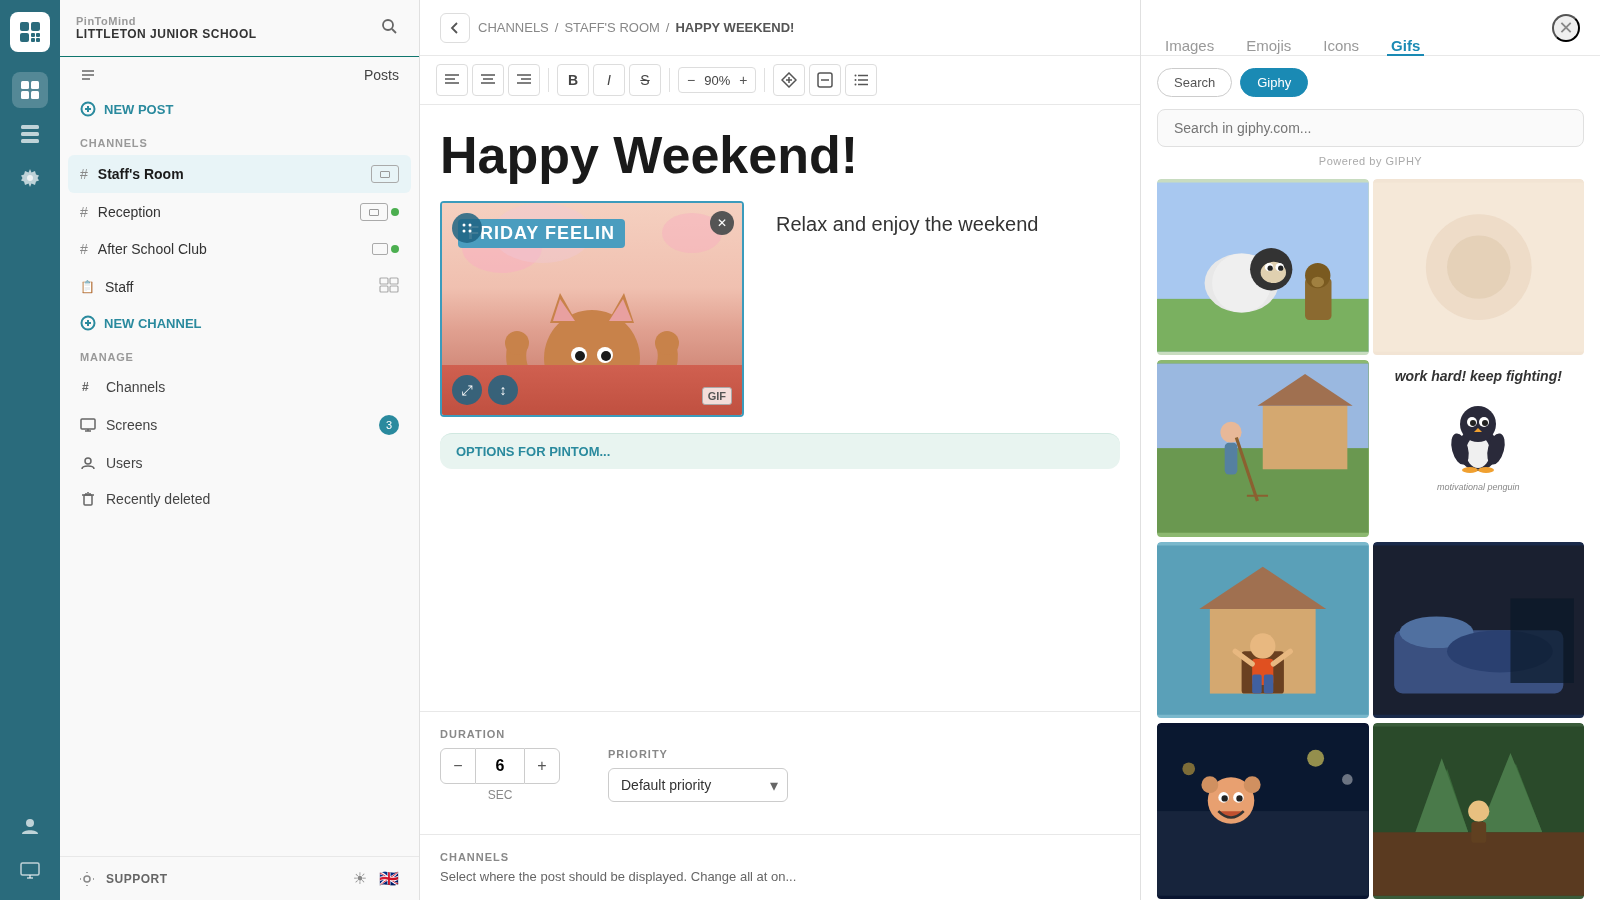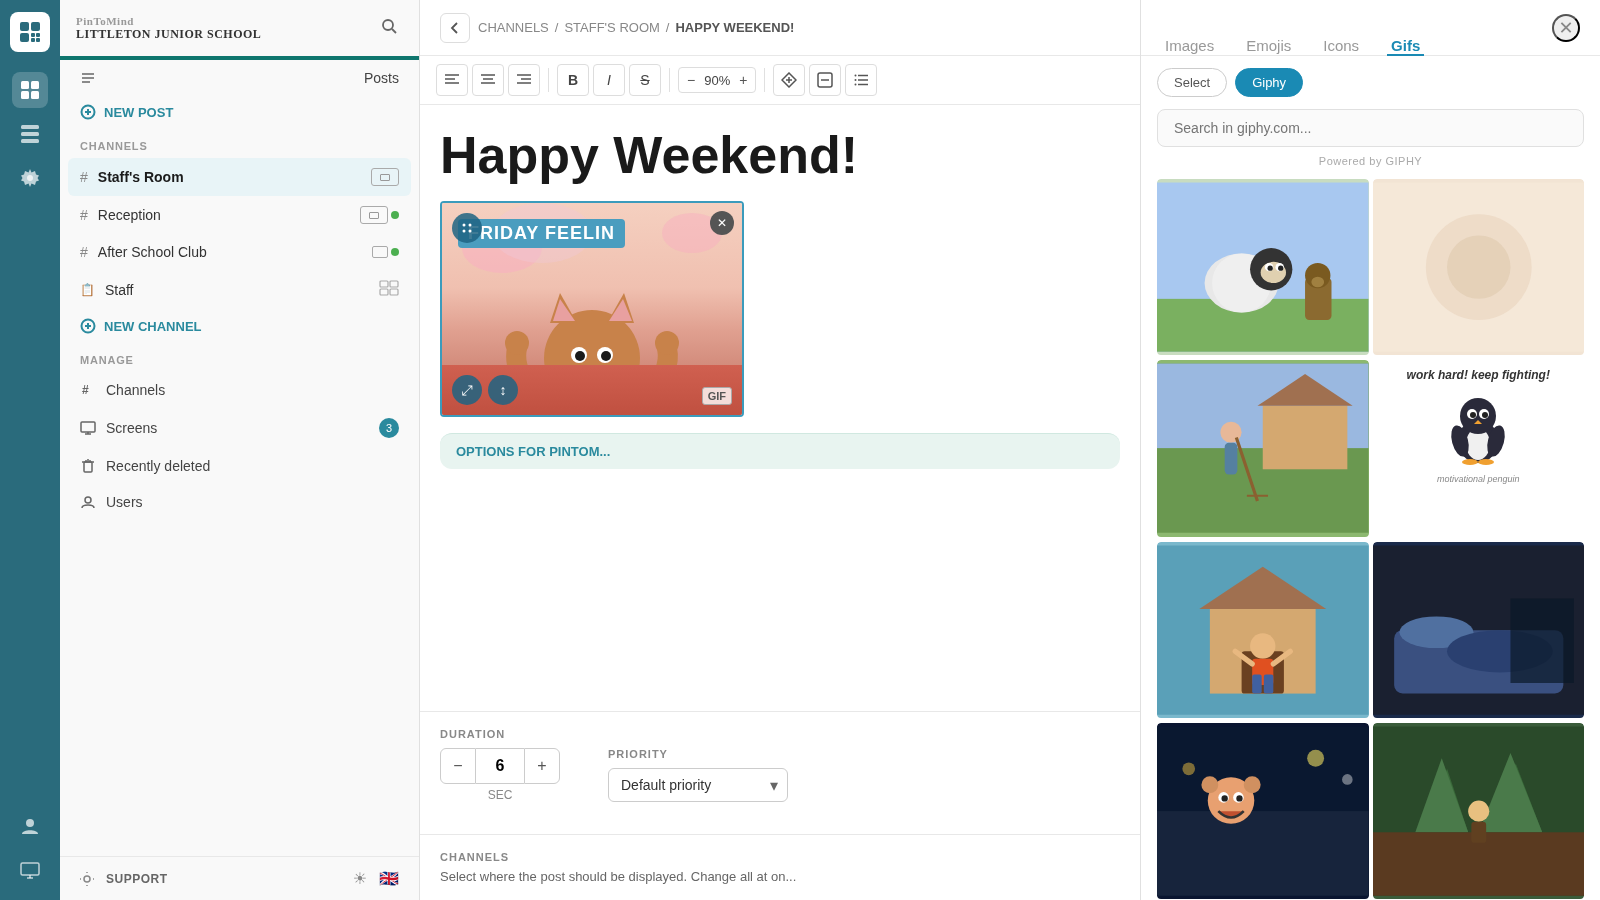--- a/index.html
+++ b/index.html
@@ -567,21 +567,21 @@
   <div class="nav-icon">
     <svg width="20" height="20" viewBox="0 0 20 20" fill="none" stroke="currentColor" stroke-width="1.5">
       <rect x="1" y="3" width="18" height="12" rx="1.5"></rect>
       <line x1="7" y1="18" x2="13" y2="18"></line>
       <line x1="10" y1="15" x2="10" y2="18"></line>
     </svg>
   </div>
 </div>
 
 <div class="sidebar">
-  <div style="display:flex; align-items:center; padding: 14px 16px; border-bottom: 4px solid #0f766e; gap: 10px; font-family: Liberation Serif, serif;">
+  <div style="display:flex; align-items:center; padding: 14px 16px; border-bottom: 1px solid #0f766e; gap: 10px;">
     <div style="display:flex; flex-direction:column; flex:1;">
       <span style="font-size:11px; color:#999; font-weight:600; letter-spacing:0.5px;">PinToMind</span>
       <span style="font-size:12px; font-weight:700; color:#333; letter-spacing:0.5px;">LITTLETON JUNIOR SCHOOL</span>
     </div>
     <button class="sidebar-search">
       <svg width="16" height="16" viewBox="0 0 16 16" fill="none" stroke="#666" stroke-width="1.8">
         <circle cx="7" cy="7" r="5"></circle>
         <line x1="11" y1="11" x2="15" y2="15"></line>
       </svg>
     </button>
@@ -673,35 +673,35 @@
       <rect x="1" y="2" width="14" height="10" rx="1"></rect>
       <line x1="5" y1="14" x2="11" y2="14"></line>
         <line x1="8" y1="12" x2="8" y2="14"></line>
     </svg>
     <span>Screens</span>
     <span class="badge">3</span>
   </div>
 
   <div class="manage-item">
     <svg width="16" height="16" viewBox="0 0 16 16" fill="none" stroke="#666" stroke-width="1.5">
+      <circle cx="8" cy="6" r="3"></circle>
+      <path d="M2 14 C2 10 14 10 14 14"></path>
+    </svg>
+    <span>Users</span>
+  </div>
+
+  <div class="manage-item">
+    <svg width="16" height="16" viewBox="0 0 16 16" fill="none" stroke="#666" stroke-width="1.5">
       <polyline points="2,4 14,4"></polyline>
         <rect x="4" y="4" width="8" height="10" rx="1"></rect>
       <line x1="6" y1="4" x2="6" y2="2"></line>
         <line x1="10" y1="4" x2="10" y2="2"></line>
       <line x1="7" y1="2" x2="9" y2="2"></line>
     </svg>
     <span>Recently deleted</span>
-  </div>
-
-  <div class="manage-item">
-    <svg width="16" height="16" viewBox="0 0 16 16" fill="none" stroke="#666" stroke-width="1.5">
-      <circle cx="8" cy="6" r="3"></circle>
-      <path d="M2 14 C2 10 14 10 14 14"></path>
-    </svg>
-    <span>Users</span>
   </div>
 
   <div style="flex:1;"></div>
 
   <div style="padding: 12px 20px; border-top: 1px solid #e8e8e8; display:flex; align-items:center; gap:12px;">
     <svg width="14" height="14" viewBox="0 0 14 14" fill="none" stroke="#888" stroke-width="1.5">
       <circle cx="7" cy="7" r="3"></circle>
       <line x1="7" y1="1" x2="7" y2="0"></line>
         <line x1="7" y1="13" x2="7" y2="14"></line>
       <line x1="1" y1="7" x2="0" y2="7"></line>
@@ -865,20 +865,23 @@
             <svg width="14" height="14" viewBox="0 0 14 14" fill="white">
               <circle cx="4" cy="4" r="1.5"></circle>
               <circle cx="10" cy="4" r="1.5"></circle>
               <circle cx="4" cy="10" r="1.5"></circle>
               <circle cx="10" cy="10" r="1.5"></circle>
             </svg>
           </div>
         </div>
       </div>
 
+      <div class="body-text-inline">
+        <p contenteditable="false" style="">Relax and enjoy the weekend</p>
+      </div>
     </div>
 
     <div class="options-banner" style="margin-top:16px; border-radius:12px;">
       <span>OPTIONS FOR </span>
       <span style="cursor:pointer;">PINTOM...</span>
     </div>
   </div>
 
   <div class="bottom-section">
     <div class="duration-priority">
@@ -924,21 +927,21 @@
       <span>Icons</span>
     </div>
     <div class="panel-tab active">
       <span>Gifs</span>
     </div>
     <button class="panel-close">✕</button>
   </div>
 
   <div class="gif-source-tabs">
     <button class="source-tab">
-      <span>Select</span>
+      <span>Search</span>
     </button>
     <button class="source-tab active">
       <span>Giphy</span>
     </button>
   </div>
 
   <div class="gif-search">
     <input type="text" placeholder="Search in giphy.com..." style="">
   </div>
 
@@ -998,21 +1001,21 @@
           <rect x="64" y="75" width="12" height="30" rx="4" fill="#5580a0"></rect>
 
           <line x1="75" y1="70" x2="95" y2="130" stroke="#8b6030" stroke-width="3"></line>
           <line x1="85" y1="125" x2="105" y2="125" stroke="#8b6030" stroke-width="2"></line>
         </svg>
       </div>
     </div>
 
     <div class="gif-cell">
       <div class="gif-placeholder" style="aspect-ratio:1.2; background:white; border-radius:4px; overflow:hidden; position:relative; display:flex; flex-direction:column; align-items:center; justify-content:flex-start; padding:8px;">
-        <div style="font-size:12px; font-weight:600; color:#333; text-align:left; font-style:italic;">work hard! keep fighting!</div>
+        <div style="font-size:14px; font-weight:600; color:#333; margin-bottom:6px; text-align:left; font-style:italic;">work hard! keep fighting!</div>
         <svg width="60" height="80" viewBox="0 0 60 80">
 
           <ellipse cx="30" cy="55" rx="20" ry="22" fill="#2a2a3a"></ellipse>
 
           <ellipse cx="30" cy="58" rx="12" ry="16" fill="#f0f0f0"></ellipse>
 
           <circle cx="30" cy="30" r="18" fill="#2a2a3a"></circle>
 
           <circle cx="24" cy="28" r="5" fill="white"></circle>
           <circle cx="36" cy="28" r="5" fill="white"></circle>

